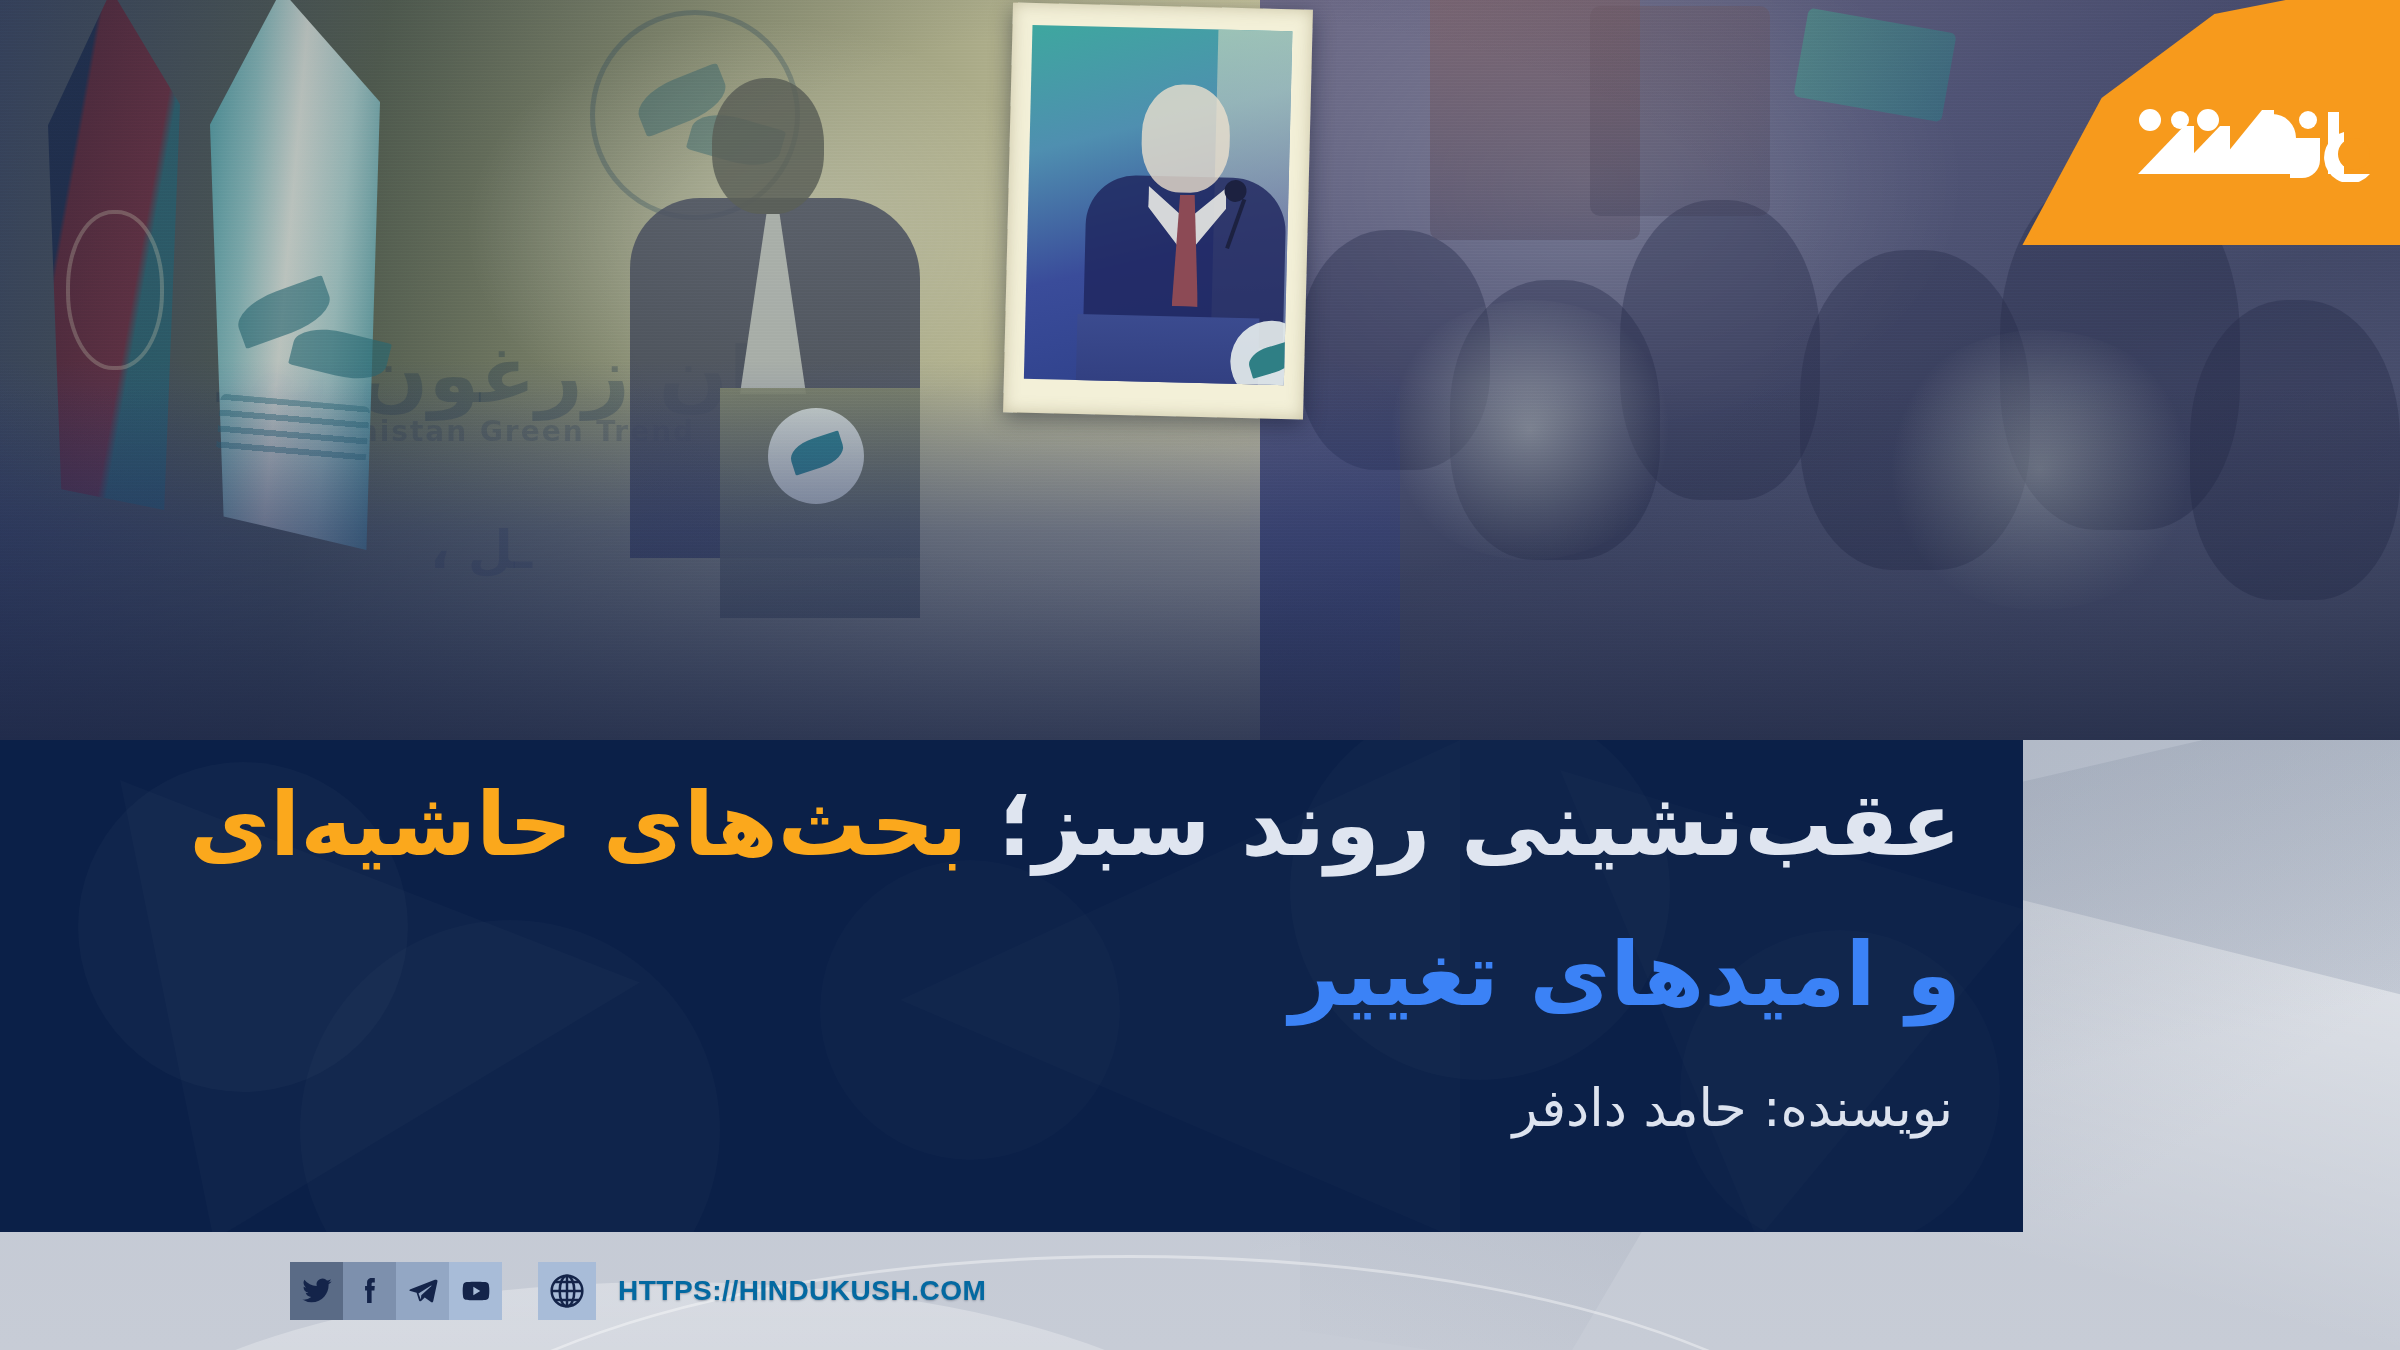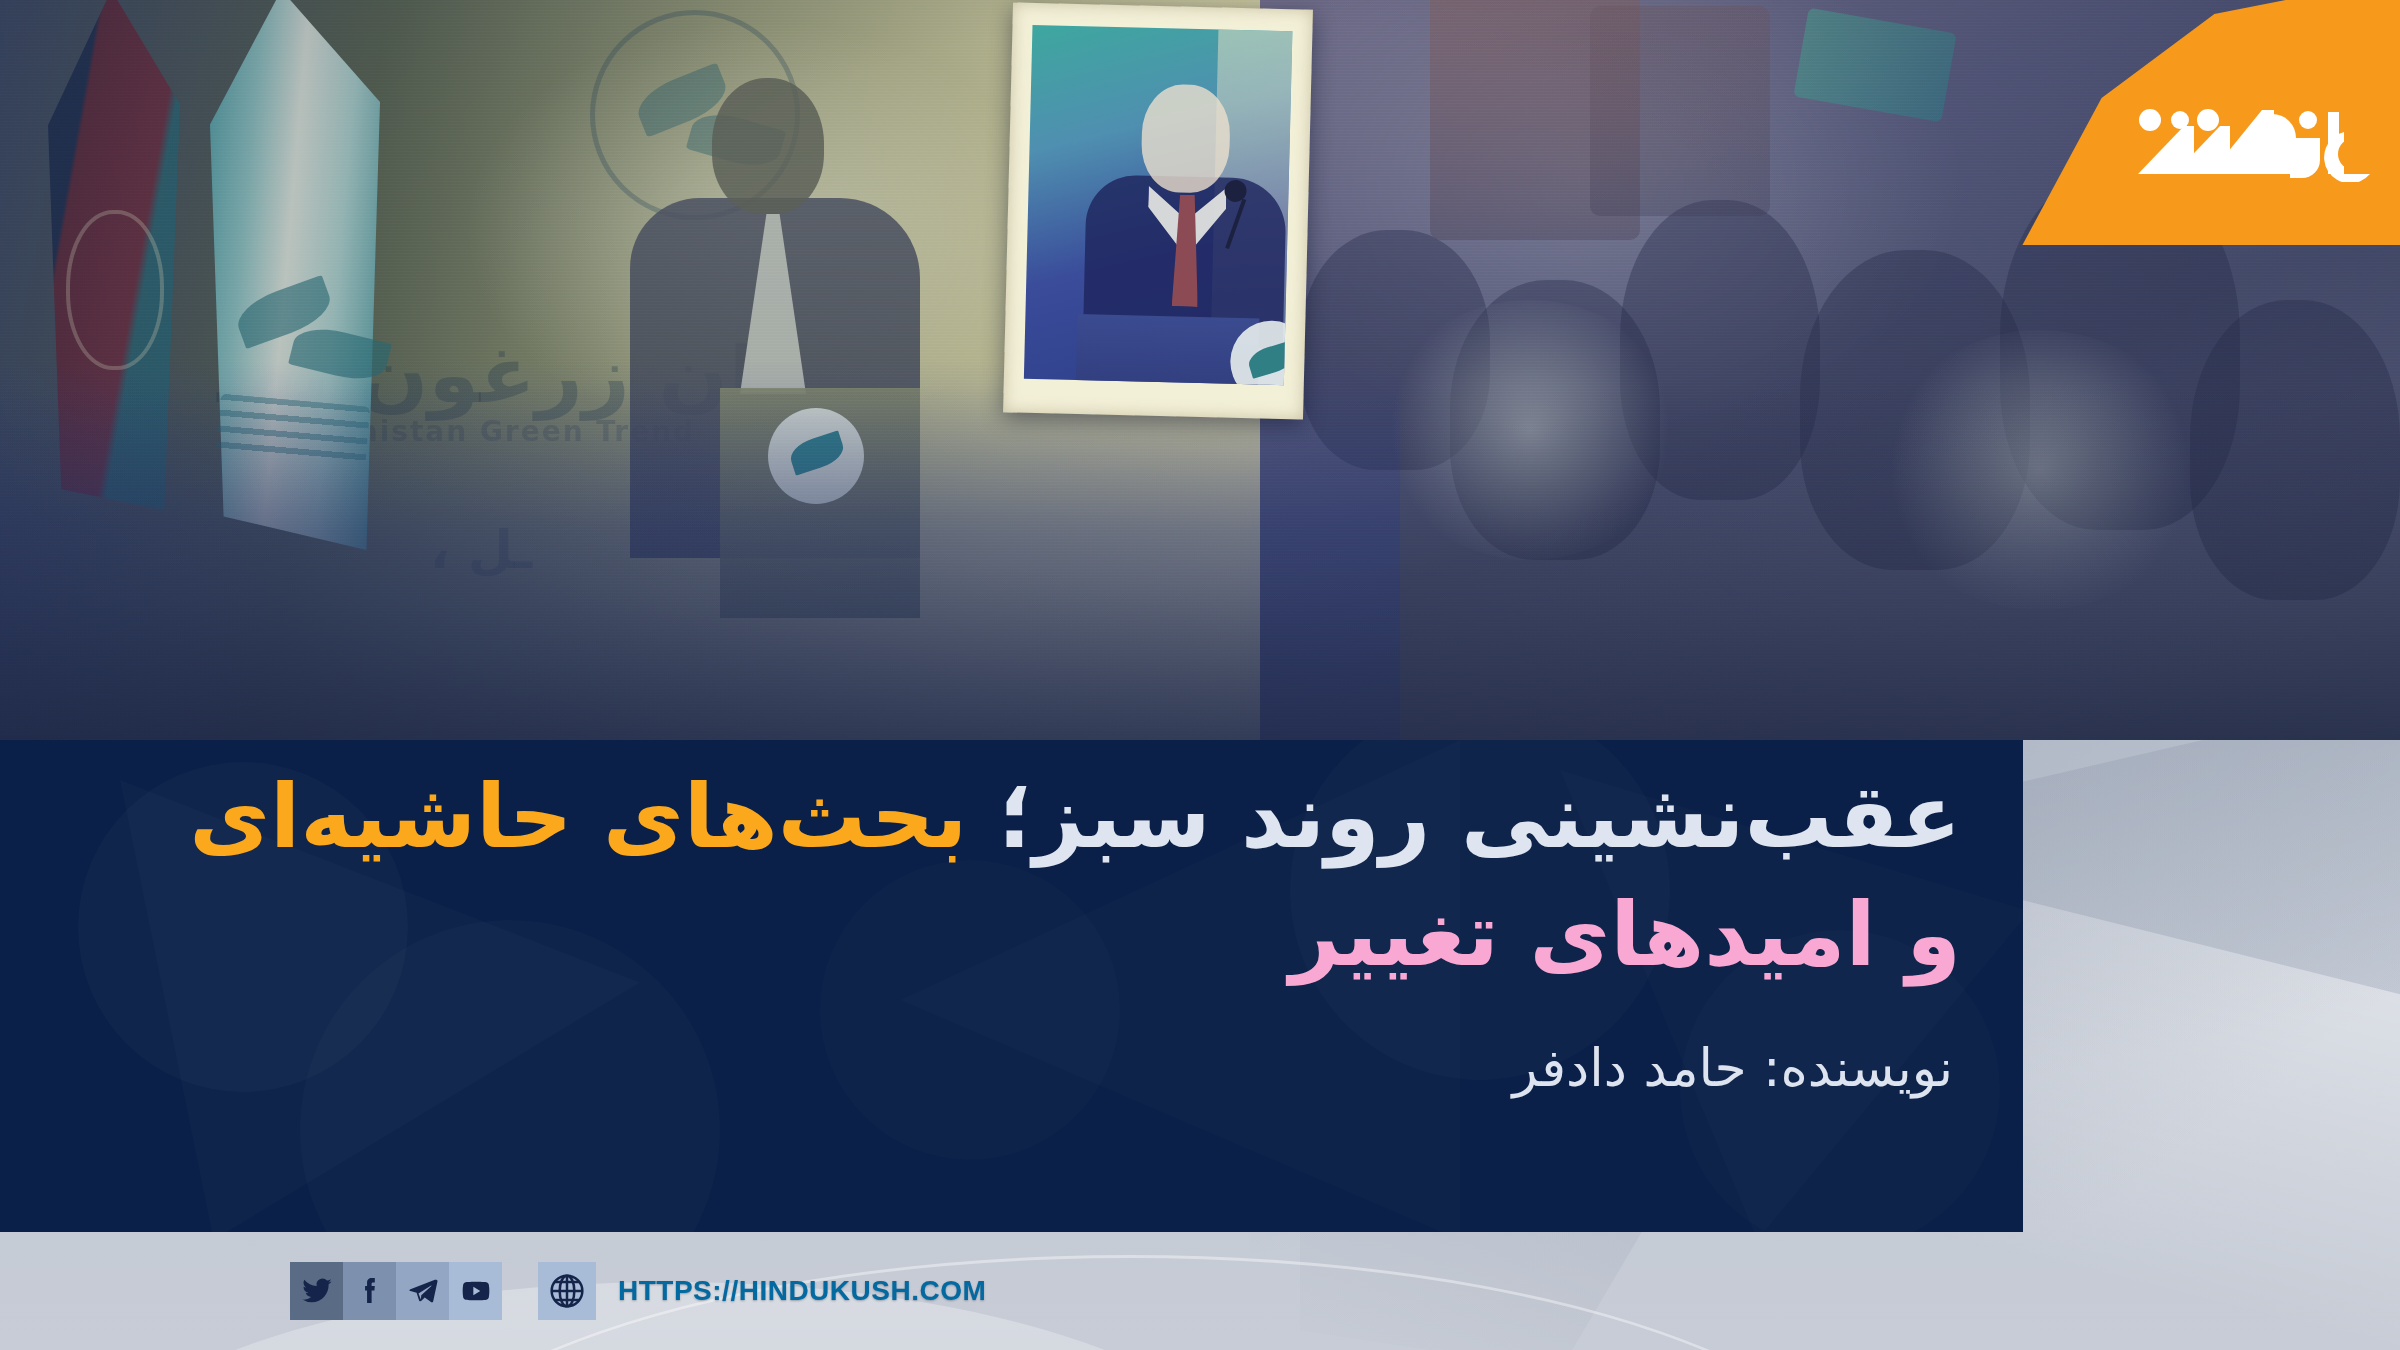--- a/index.html
+++ b/index.html
@@ -312,35 +312,35 @@
     clip-path: polygon(100% 0, 100% 100%, 0 52%);
   }
   .pp-tri3 {
     left: 1560px; top: 30px; width: 470px; height: 470px;
     background: rgba(255,255,255,.014);
     clip-path: polygon(0 0, 100% 30%, 42% 100%);
   }
 
   .headline {
     position: relative; z-index: 2;
-    padding: 18px 62px 0 70px;
+    padding: 26px 62px 0 70px;
     text-align: right;
     direction: rtl;
   }
   .hl-line {
     font-family: "DejaVu Sans", "Liberation Sans", sans-serif;
     font-weight: 700;
     font-size: 88px;
     line-height: 1.34;
     letter-spacing: -1px;
     white-space: nowrap;
   }
   .hl-line1 { color: #dfe5f0; }
   .hl-seg-accent { color: #FBA81C; }
-  .hl-line2 { color: #f9a8d4; padding-left: 250px; }
+  .hl-line2 { color: #3b82f6; padding-left: 250px; margin-top: 32px; }
 
   .byline {
     position: relative; z-index: 2;
     margin-top: 44px;
     padding-right: 70px; padding-left: 70px;
     text-align: right; direction: rtl;
     color: #dde3ef;
     font-size: 52px;
     font-weight: 400;
     letter-spacing: 0px;

